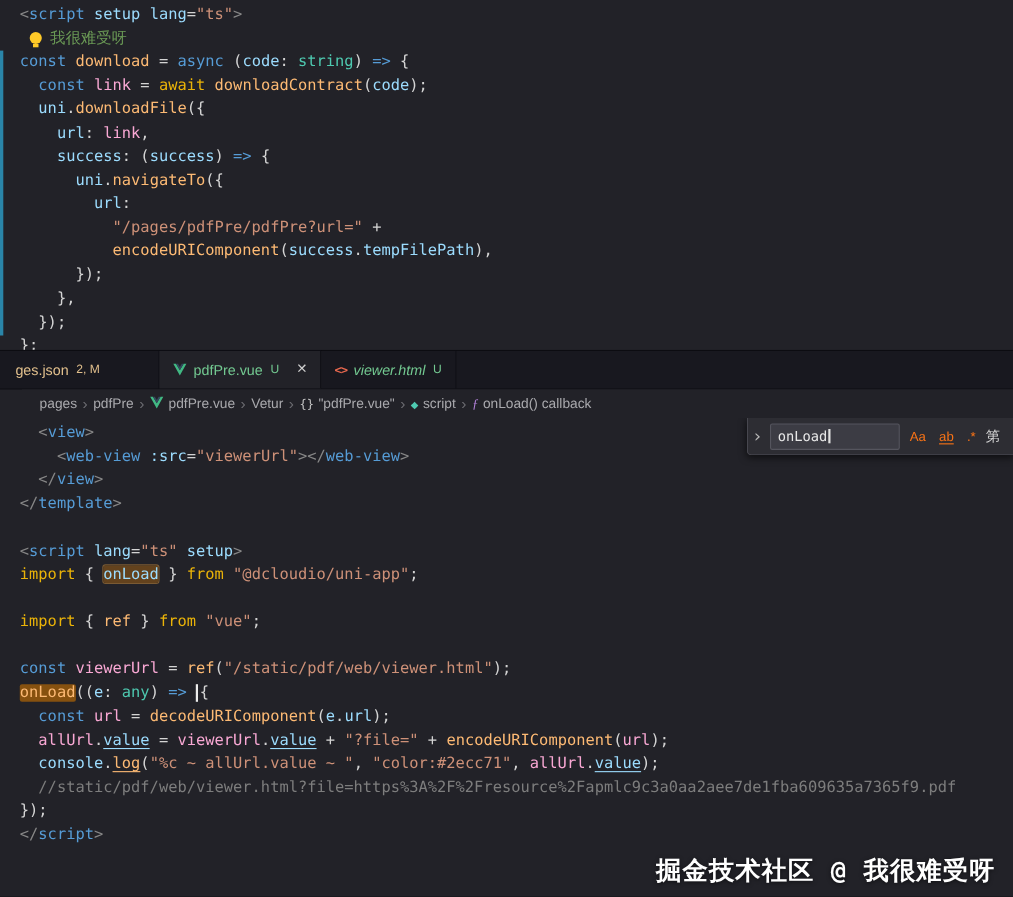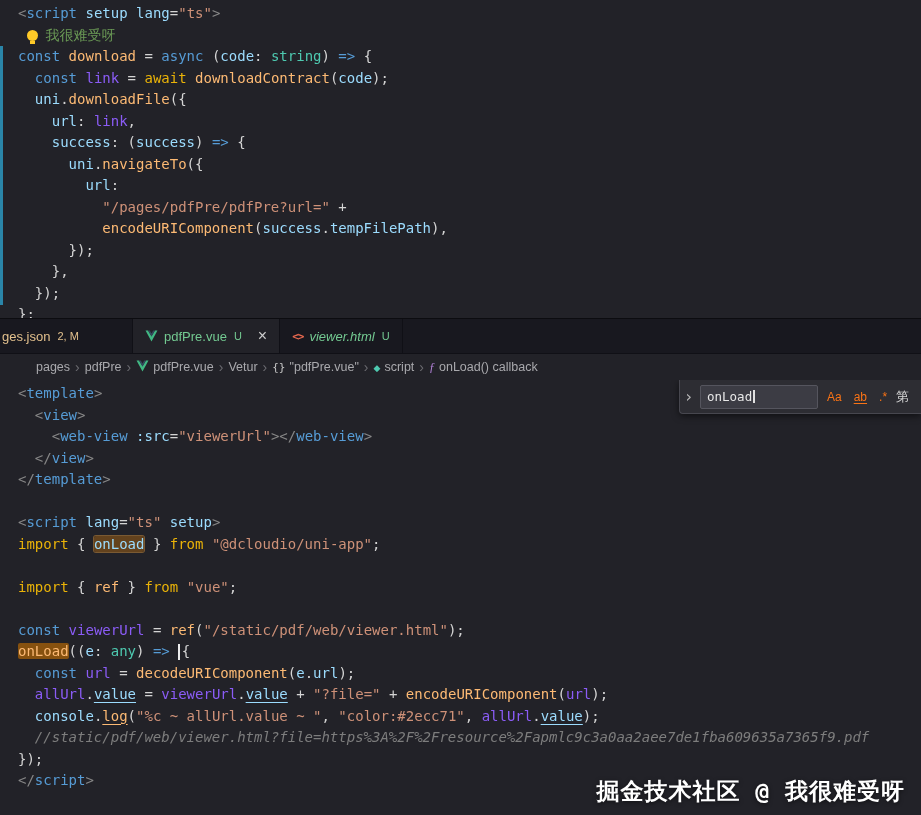--- a/index.html
+++ b/index.html
@@ -8,33 +8,33 @@
   
   .editor{position:relative;background:#222228;font-family:"DejaVu Sans Mono",monospace;
           font-size:14px;color:#d4d4d4;overflow:hidden;}
   .editor.top{height:318px;}
   .editor.bottom{height:437px;}
   .code{padding:3px 0 0 18px;}
   .cl{height:21.5px;line-height:21.5px;white-space:pre;}
   
   .pn{color:#d4d4d4}.tp{color:#878787}.tag{color:#569cd6}.attr{color:#9cdcfe}
   .op{color:#d4d4d4}.str{color:#ce9178}.kw{color:#569cd6}.ctrl{color:#eab308}
-  .fn{color:#fdba74}.vr{color:#9cdcfe}.vc{color:#8b5cf6}.ty{color:#4ec9b0}
-  .cm{color:#6a9955}.ghost{color:#7d7d7d;font-style:italic}
+  .fn{color:#fdba74}.vr{color:#9cdcfe}.vc{color:#f9a8d4}.ty{color:#4ec9b0}
+  .cm{color:#6a9955}.ghost{color:#7d7d7d;}
   .u{text-decoration:underline;text-underline-offset:2.5px}
   .match{background:#63421d;border-radius:2px;box-shadow:0 0 0 1px #7a5a33}
   .matchcur{background:#86510f;border-radius:2px}
   .cursor{display:inline-block;width:1.5px;height:16px;background:#ececec;vertical-align:middle;margin-right:2px}
   .bulb{display:inline-block;width:11px;height:11px;border-radius:50%;background:#ffca28;
         position:relative;margin:0 7px 0 1px;top:1px}
   .bulb::after{content:"";position:absolute;left:3px;top:11px;width:5px;height:3px;background:#ffca28}
   .git-bar{position:absolute;left:0;top:46px;width:3px;height:259px;background:#2a85a8;z-index:3}
   
   .tabbar{height:34px;background:#18181f;border-top:1px solid #0c0c10;border-bottom:1px solid #101016;
-          display:flex;align-items:stretch;}
+          display:flex;align-items:stretch;padding-left:12px;}
   .tab{display:flex;align-items:center;gap:6px;padding:0 12px;border-right:1px solid #101016;
        font-size:13px;color:#9a9a9a;cursor:pointer;}
   .tab.active{background:#222228;}
   .tab.partial{width:118px;overflow:hidden;padding-left:2px;}
   .tab.italic .tablabel{font-style:italic}
   .tablabel.modified,.tabbadge.modified{color:#e2c08d}
   .tablabel.untracked,.tabbadge.untracked{color:#73c991}
   .tabbadge{font-size:11px;margin-left:1px}
   .tabclose{color:#cfcfcf;margin-left:10px;font-size:16px;line-height:16px}
   .tabicon{display:flex;align-items:center}
@@ -149,21 +149,20 @@
       </span>
       <span class="bc-sep">›</span>
       <span class="bc-item">
         <span class="bcicon"><span class="ic-func">ƒ</span></span>
         <span>onLoad() callback</span>
       </span>
     </div>
 
   <div class="editor bottom">
     <div class="code" id="bottom-code">
-        <div class="cl"><span class="tp">&lt;</span><span class="tag">template</span><span class="tp">&gt;</span></div>
         <div class="cl"><span class="pn">  </span><span class="tp">&lt;</span><span class="tag">view</span><span class="tp">&gt;</span></div>
         <div class="cl"><span class="pn">    </span><span class="tp">&lt;</span><span class="tag">web-view</span><span class="pn"> </span><span class="attr">:src</span><span class="op">=</span><span class="str">"viewerUrl"</span><span class="tp">&gt;&lt;/</span><span class="tag">web-view</span><span class="tp">&gt;</span></div>
         <div class="cl"><span class="pn">  </span><span class="tp">&lt;/</span><span class="tag">view</span><span class="tp">&gt;</span></div>
         <div class="cl"><span class="tp">&lt;/</span><span class="tag">template</span><span class="tp">&gt;</span></div>
         <div class="cl">&nbsp;</div>
         <div class="cl"><span class="tp">&lt;</span><span class="tag">script</span><span class="pn"> </span><span class="attr">lang</span><span class="op">=</span><span class="str">"ts"</span><span class="pn"> </span><span class="attr">setup</span><span class="tp">&gt;</span></div>
         <div class="cl"><span class="ctrl">import</span><span class="pn"> { </span><span class="vr match">onLoad</span><span class="pn"> } </span><span class="ctrl">from</span><span class="pn"> </span><span class="str">"@dcloudio/uni-app"</span><span class="pn">;</span></div>
         <div class="cl">&nbsp;</div>
         <div class="cl"><span class="ctrl">import</span><span class="pn"> { </span><span class="fn">ref</span><span class="pn"> } </span><span class="ctrl">from</span><span class="pn"> </span><span class="str">"vue"</span><span class="pn">;</span></div>
         <div class="cl">&nbsp;</div>

